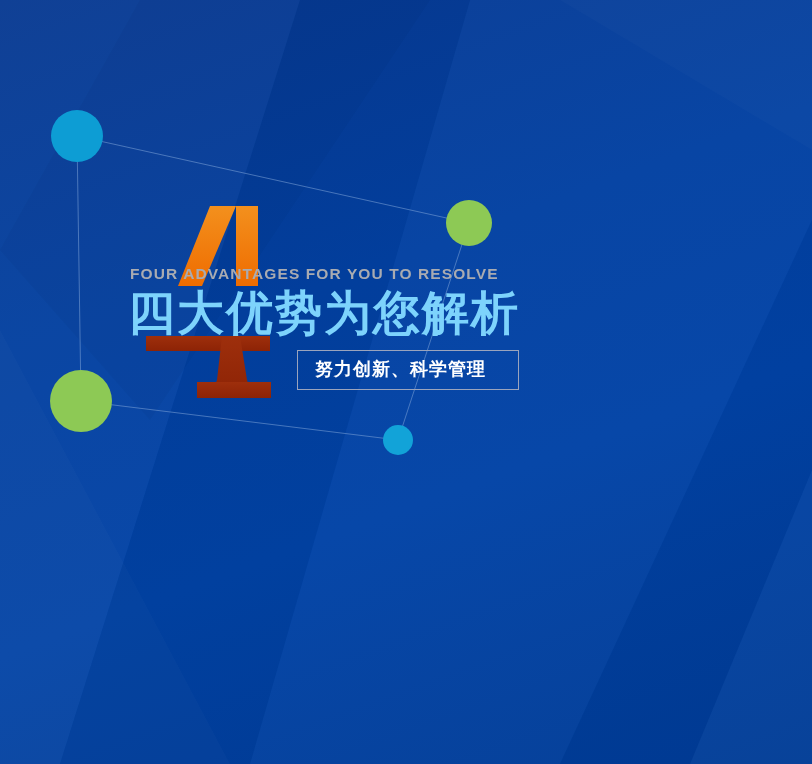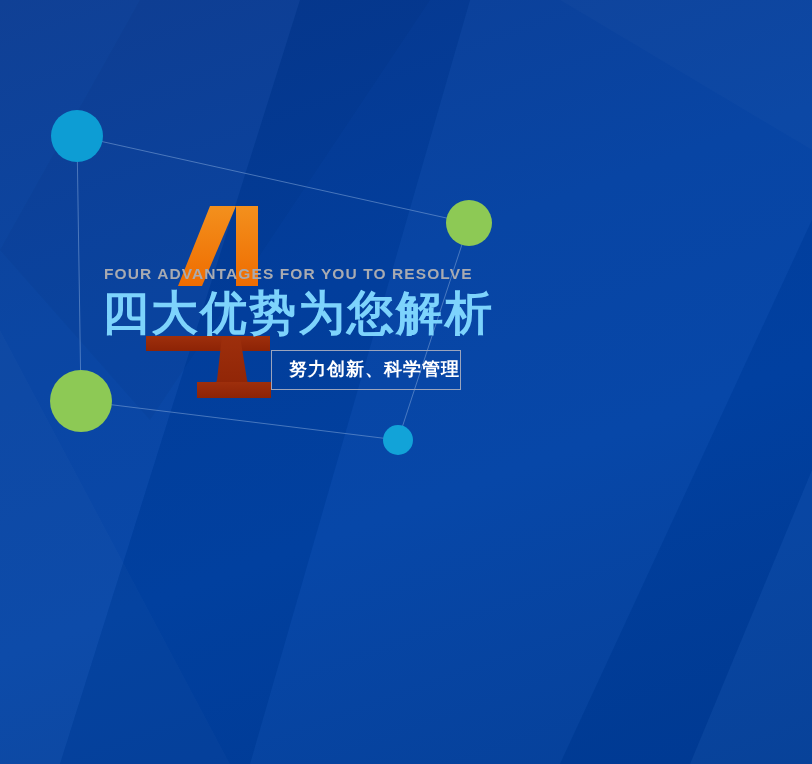--- a/index.html
+++ b/index.html
@@ -39,21 +39,21 @@
   
   .watermark {
     position: absolute;
     left: 0;
     top: 0;
   }
 
   
   .text-block {
     position: absolute;
-    left: 102px;
+    left: 128px;
     top: 266px;
     width: 640px;
   }
   .eyebrow {
     color: #a9abb1;
     font-size: 15.5px;
     font-weight: bold;
     letter-spacing: 1.1px;
     line-height: 1;
     margin: 0 0 6px 2px;
@@ -69,21 +69,21 @@
     white-space: nowrap;
   }
   .tagline-wrap {
     position: absolute;
     left: 169px;
     top: 84px;
   }
   .tagline-box {
     display: inline-block;
     border: 1px solid #9aa4bd;
-    padding: 9px 0 10px 17px;
+    padding: 9px 32px 10px 17px;
     box-sizing: border-box;
   }
   .tagline-text {
     color: #ffffff;
     font-size: 18px;
     font-weight: bold;
     letter-spacing: 1px;
     line-height: 1;
     white-space: nowrap;
   }

